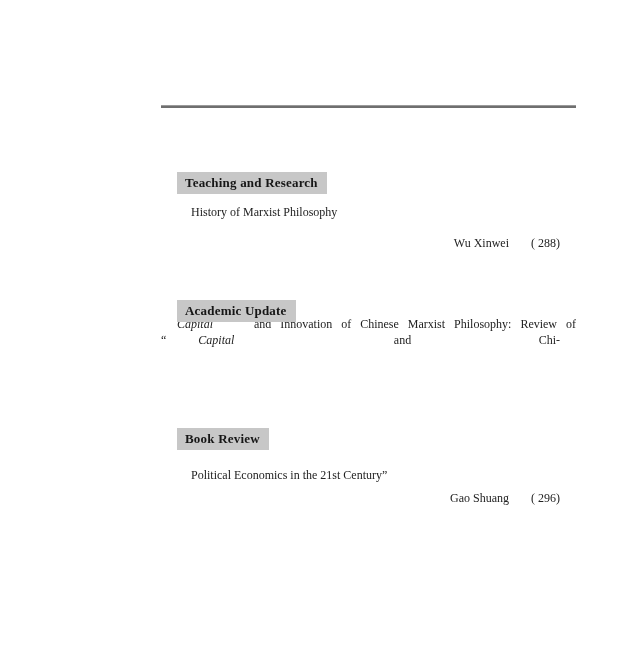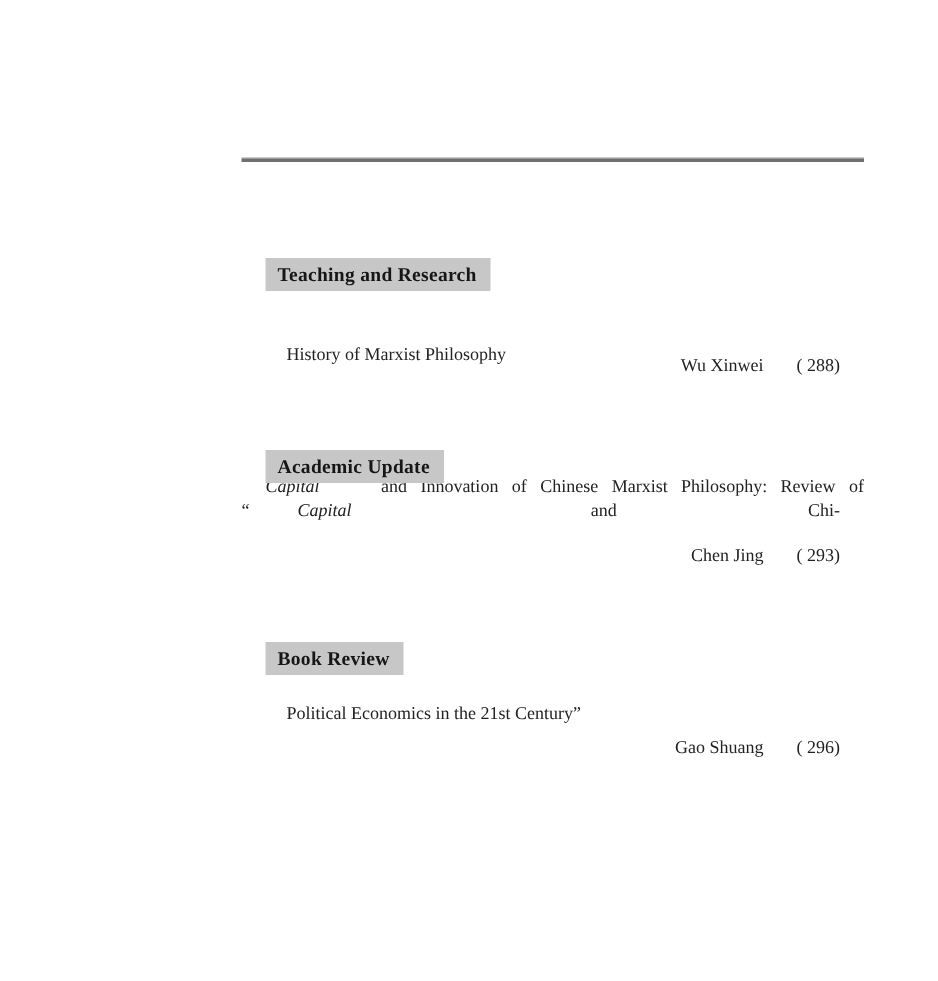--- a/index.html
+++ b/index.html
@@ -44,21 +44,21 @@
 
   .line {
     font-size: 12px;
     line-height: 16px;
     white-space: normal;
   }
   .just { text-align: justify; text-align-last: justify; }
   .cont { padding-left: 14px; }
 
   .b-e1l1 { top: 125px; }
-  .b-e1l2 { top: 164px; }
+  .b-e1l2 { top: 140px; }
   .b-a1   { top: 171px; }
   .b-e2l1 { top: 252px; }
   .b-e2l2 { top: 275px; }
   .b-a2   { top: 298px; }
   .b-e3l1 { top: 380px; }
   .b-e3l2 { top: 403px; }
   .b-a3   { top: 426px; }
 
   .author {
     font-size: 12px;
@@ -79,23 +79,20 @@
   </div>
   <div class="blk line cont b-e1l2"><span>History of Marxist Philosophy</span></div>
   <div class="blk author b-a1">
     <span>Wu Xinwei</span><span class="pref">( 288)</span>
   </div>
 
   <div class="blk line just b-e2l1"><i>Capital</i><span> and Innovation of Chinese Marxist Philosophy: Review of “</span><i>Capital</i><span> and Chi-</span></div>
   <div class="blk b-h2">
     <span class="hbox">Academic Update</span>
   </div>
-  <div class="blk author b-a2">
-    <span>Chen Jing</span><span class="pref">( 293)</span>
-  </div>
 
   <div class="blk b-h3">
     <span class="hbox">Book Review</span>
   </div>
   <div class="blk line cont b-e3l2"><span>Political Economics in the 21st Century”</span></div>
   <div class="blk author b-a3">
     <span>Gao Shuang</span><span class="pref">( 296)</span>
   </div>
 
   <div class="blk rule b-rule-bottom"></div>

